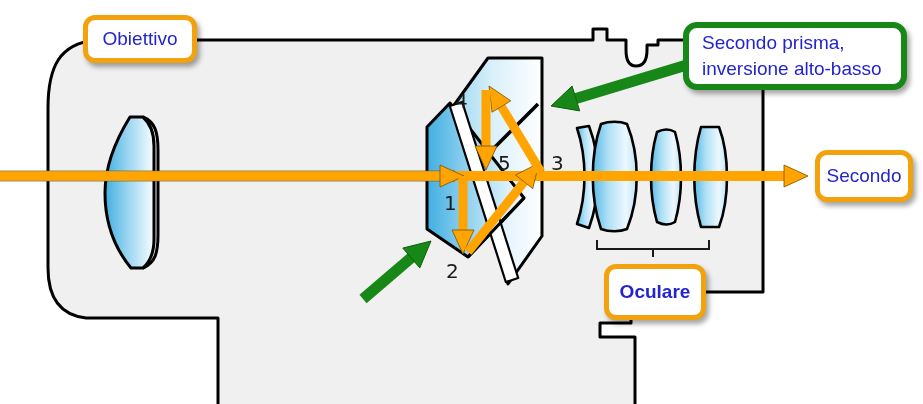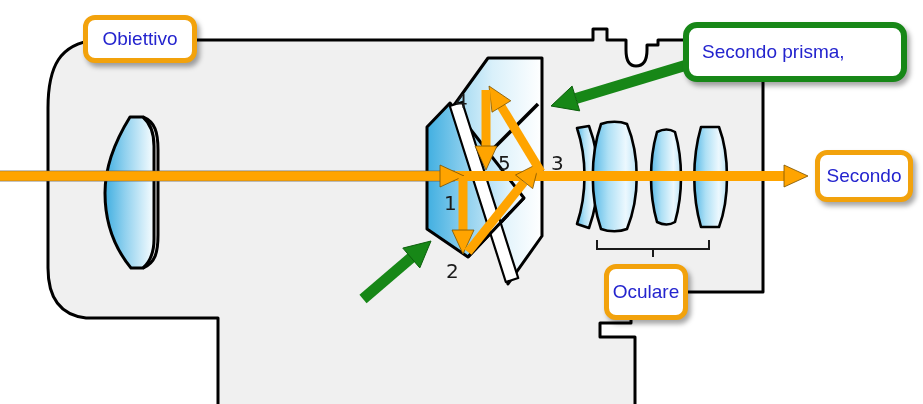--- a/index.html
+++ b/index.html
@@ -12,22 +12,22 @@
     position:absolute;background:#ffffff;color:#2424CE;
     box-shadow:3px 4px 5px rgba(0,0,0,0.35);
     display:flex;align-items:center;justify-content:center;
     font-size:19px;box-sizing:border-box;
   }
   .callout.orange{border:5px solid #F2A20C;border-radius:12px;}
   .callout.green{border:6px solid #178717;border-radius:14px;justify-content:flex-start;}
   .callout .lines{padding:2px 0 2px 13px;line-height:26px;text-align:left;}
   #box-obiettivo{left:83px;top:15px;width:114px;height:48px;}
   #box-occhio{left:815px;top:150px;width:98px;height:52px;}
-  #box-oculare{left:604px;top:264px;width:84px;height:56px;}
-  #box-secondo{left:683px;top:22px;width:224px;height:60px;}
+  #box-oculare{left:604px;top:264px;width:102px;height:56px;font-weight:bold;}
+  #box-secondo{left:683px;top:22px;width:224px;height:68px;}
   #box-primo{left:120px;top:300px;width:263px;height:73px;}
   .num{font-family:"DejaVu Sans",sans-serif;font-size:20px;fill:#1a1a1a;}
 </style>
 </head>
 <body>
 
 <div class="stage">
 
   <svg width="923" height="404" viewBox="0 0 923 404">
     <defs>
@@ -113,17 +113,18 @@
     <span>Secondo</span>
   </div>
 
   <div id="box-oculare" class="callout orange">
     <span>Oculare</span>
   </div>
 
   <div id="box-secondo" class="callout green">
     <div class="lines">
       <div>Secondo prisma,</div>
+      <div>inversione alto-basso</div>
     </div>
   </div>
 
 
 </div>
 
 </body></html>

